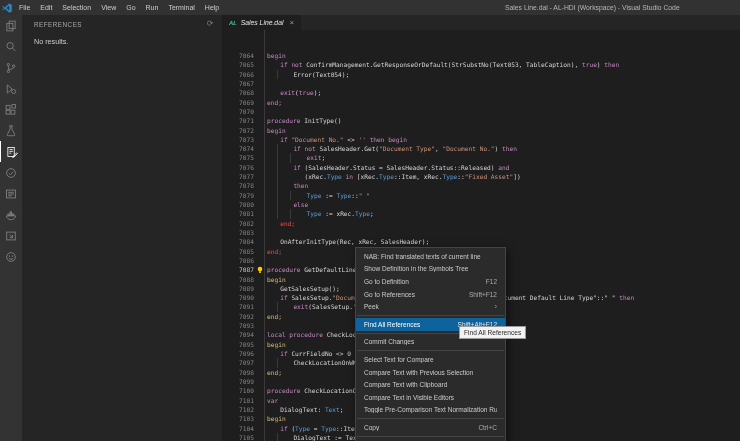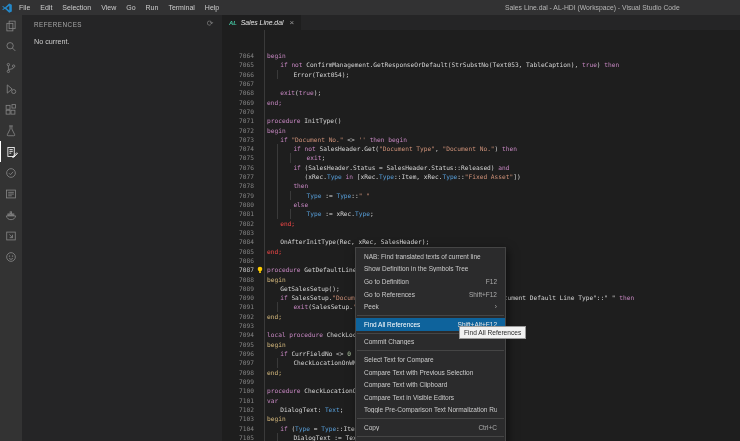--- a/index.html
+++ b/index.html
@@ -162,21 +162,21 @@
           <path d="M5.4 9.8 c1.6 1.6 3.6 1.6 5.2 0"></path>
         </svg>
       </div>
     </div>
 
   <div class="sidepanel">
     <div class="sp-header">
       <span>REFERENCES</span>
       <span class="sp-refresh">⟳</span>
     </div>
-    <div class="sp-empty">No current.</div>
+    <div class="sp-empty">No results.</div>
   </div>
 
   <div class="editor">
     <div class="tabbar">
       <div class="tab">
         <span class="tab-file-icon">AL</span>
         <span class="tab-label">Sales Line.dal</span>
         <span class="tab-close">×</span>
       </div>
     </div>

